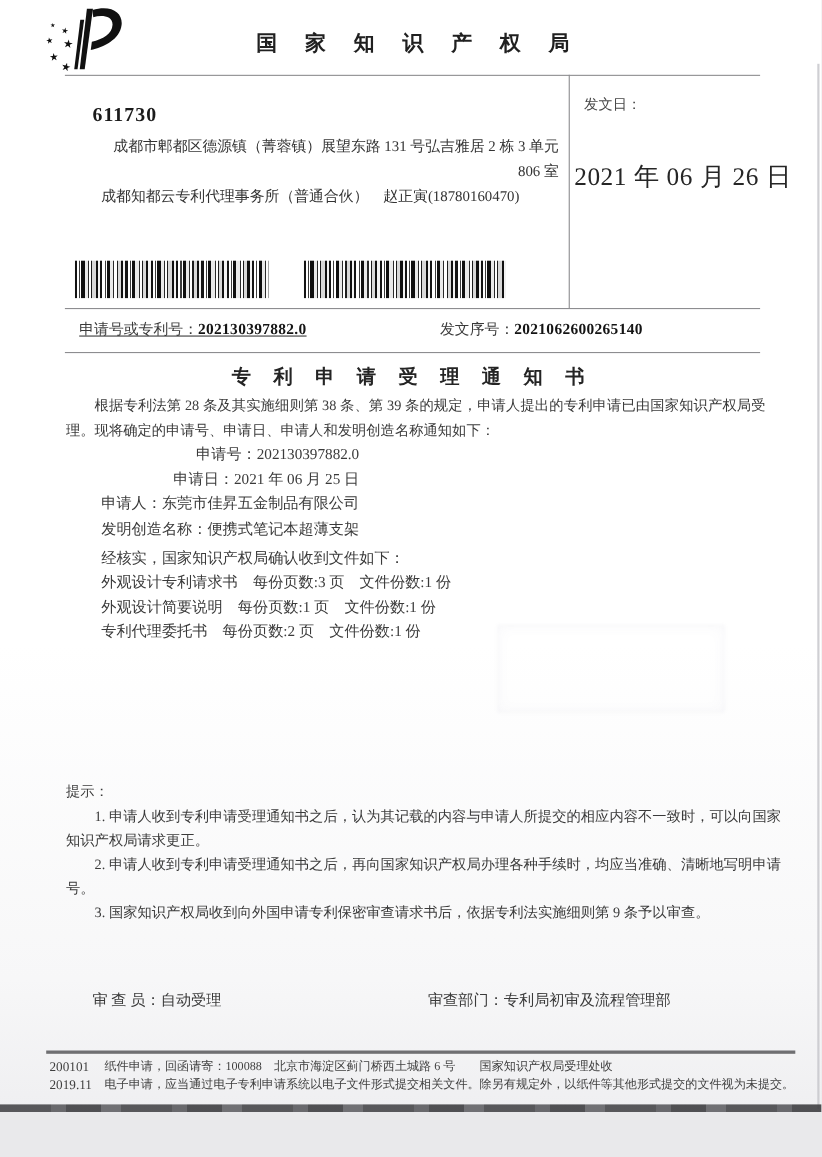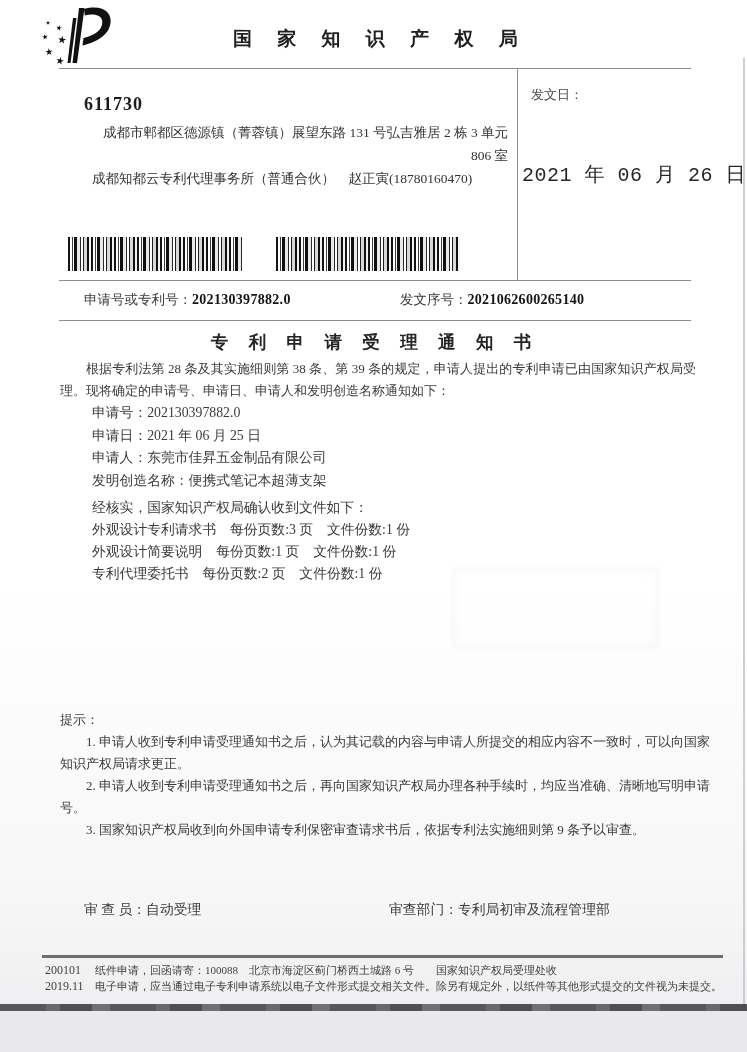--- a/index.html
+++ b/index.html
@@ -14,22 +14,22 @@
   .rule{position:absolute;height:1px;background:#8d8d90;}
   .vrule{position:absolute;width:1px;background:#8d8d90;}
 
   .org-title{
     left:233px;top:26px;width:280px;text-align:center;
     font-family:"Liberation Sans","DejaVu Sans",sans-serif;
     font-size:19px;font-weight:600;letter-spacing:10px;color:#202020;white-space:nowrap;
   }
   .dispatch-label{left:531px;top:86px;font-size:13px;color:#474747;}
   .dispatch-date{
-    left:522px;top:161px;font-size:20px;font-weight:500;color:#262626;
-    font-family:Liberation Mono, monospace;letter-spacing:.5px;white-space:nowrap;
+    left:522px;top:145px;font-size:23px;font-weight:500;color:#262626;
+    font-family:Liberation Serif, serif;letter-spacing:.5px;white-space:nowrap;
   }
   .postal{left:84px;top:94px;font-size:18px;font-weight:700;letter-spacing:1px;color:#1b1b1b;}
   .addr{
     left:56px;top:121px;width:452px;text-align:right;
     font-size:13.5px;line-height:23px;color:#333;
   }
   .agency{left:92px;top:170px;font-size:13.5px;color:#333;white-space:nowrap;}
 
   .barcode{
     position:absolute;top:237px;height:34px;
@@ -45,21 +45,21 @@
   .refs-item .num{font-weight:700;color:#141414;font-size:14px;letter-spacing:.3px;}
 
   .notice-title{
     left:59px;top:330px;width:632px;text-align:center;
     font-size:17.5px;font-weight:700;letter-spacing:8px;color:#242424;white-space:nowrap;
   }
   .intro{
     left:60px;top:358px;width:636px;font-size:13px;line-height:22px;
     text-indent:2em;text-align:justify;color:#3a3a3a;
   }
-  .fields{left:92px;top:402px;font-size:13.8px;line-height:22.6px;color:#3a3a3a;}
+  .fields{left:92px;top:402px;font-size:13.8px;line-height:22.6px;color:#3a3a3a;text-align:right;}
   .confirm{left:92px;top:497px;font-size:13.8px;line-height:22px;color:#3a3a3a;}
 
   .tips{left:60px;top:709px;width:650px;font-size:13px;line-height:22px;color:#3a3a3a;}
   .tips p{margin:0;text-indent:2em;text-align:justify;}
   .tips .tips-title{text-indent:0;}
 
   .signoff-item{position:absolute;top:901px;font-size:13.8px;color:#3a3a3a;white-space:nowrap;}
   #examiner{left:84px;}
   #dept{left:389px;}
 
@@ -118,21 +118,21 @@
   <div class="abs postal">611730</div>
   <div class="abs addr">
     <div>成都市郫都区德源镇（菁蓉镇）展望东路 131 号弘吉雅居 2 栋 3 单元</div>
     <div>806 室</div>
   </div>
   <div class="abs agency">成都知都云专利代理事务所（普通合伙）　赵正寅(18780160470)</div>
 
   <div class="barcode" id="barcode-1"></div>
   <div class="barcode" id="barcode-2"></div>
 
-  <div class="refs-item" style="left:84px;">
+  <div class="refs-item" style="left:72px;text-decoration:underline;">
     <span>申请号或专利号：</span><span class="num">202130397882.0</span>
   </div>
   <div class="refs-item" style="left:400px;">
     <span>发文序号：</span><span class="num">2021062600265140</span>
   </div>
 
   <div class="abs notice-title">专 利 申 请 受 理 通 知 书</div>
 
   <div class="abs intro">根据专利法第 28 条及其实施细则第 38 条、第 39 条的规定，申请人提出的专利申请已由国家知识产权局受理。现将确定的申请号、申请日、申请人和发明创造名称通知如下：</div>
 

